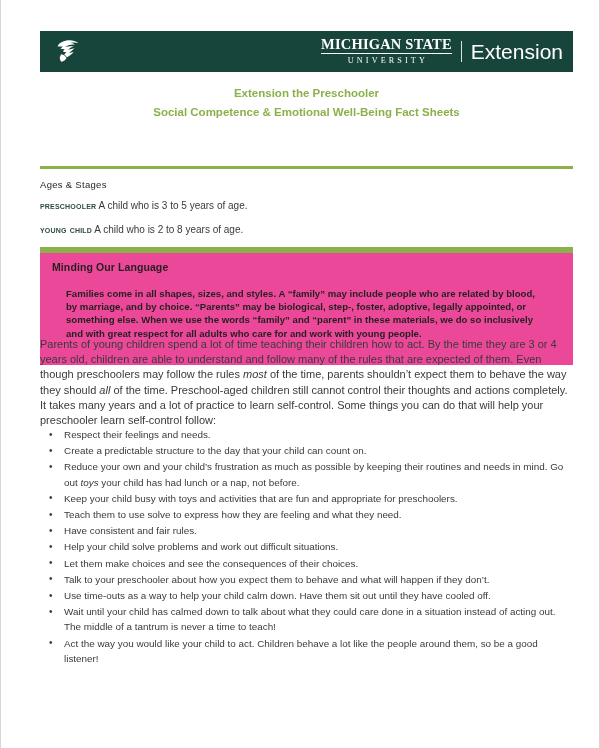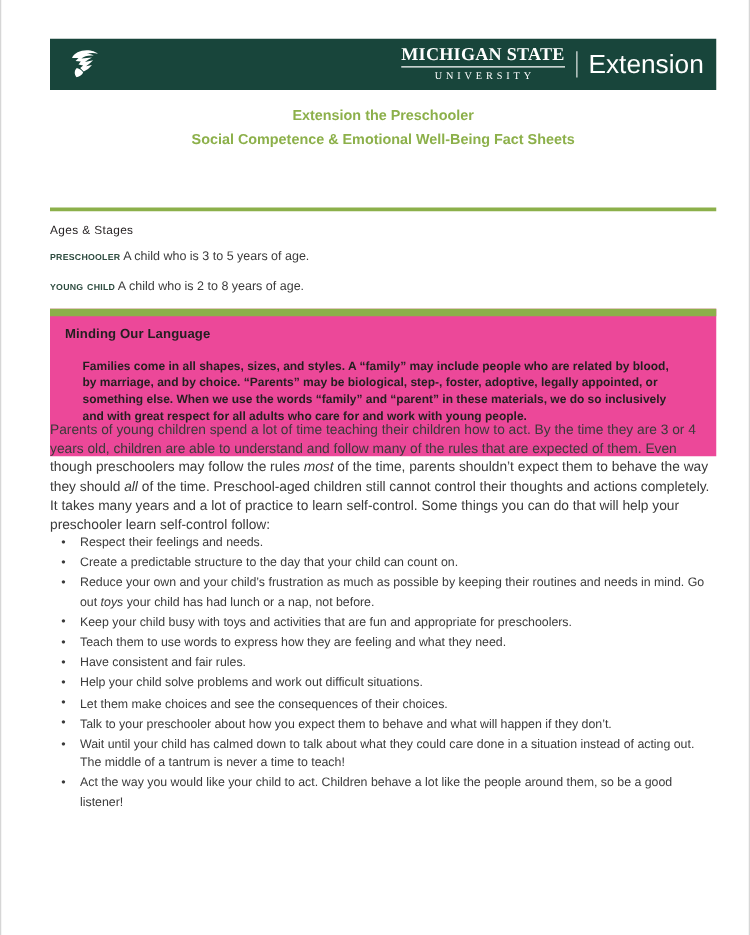--- a/index.html
+++ b/index.html
@@ -308,22 +308,23 @@
 
   <p class="body-paragraph">
     <span>Parents of young children spend a lot of time teaching their children how to act. By the time they are 3 or 4 years old, children are able to understand and follow many of the rules that are expected of them. Even though preschoolers may follow the rules </span><em>most</em><span> of the time, parents shouldn’t expect them to behave the way they should </span><em>all</em><span> of the time. Preschool-aged children still cannot control their thoughts and actions completely. It takes many years and a lot of practice to learn self-control. Some things you can do that will help your preschooler learn self-control follow:</span>
   </p>
 
   <ul class="tips-list">
     <li><span>Respect their feelings and needs.</span></li>
     <li><span>Create a predictable structure to the day that your child can count on.</span></li>
     <li><span>Reduce your own and your child’s frustration as much as possible by keeping their routines and needs in mind. Go out </span><em>toys</em><span> your child has had lunch or a nap, not before.</span></li>
     <li><span>Keep your child busy with toys and activities that are fun and appropriate for preschoolers.</span></li>
-    <li><span>Teach them to use words to express how they are feeling and what they need.</span></li>
+    <li><span>Teach them to use solve to express how they are feeling and what they need.</span></li>
     <li><span>Have consistent and fair rules.</span></li>
     <li><span>Help your child solve problems and work out difficult situations.</span></li>
     <li><span>Let them make choices and see the consequences of their choices.</span></li>
     <li><span>Talk to your preschooler about how you expect them to behave and what will happen if they don’t.</span></li>
+    <li><span>Use time-outs as a way to help your child calm down. Have them sit out until they have cooled off.</span></li>
     <li><span>Wait until your child has calmed down to talk about what they could care done in a situation instead of acting out. The middle of a tantrum is never a time to teach!</span></li>
     <li><span>Act the way you would like your child to act. Children behave a lot like the people around them, so be a good listener!</span></li>
   </ul>
 
 </div>
 
 </body></html>

